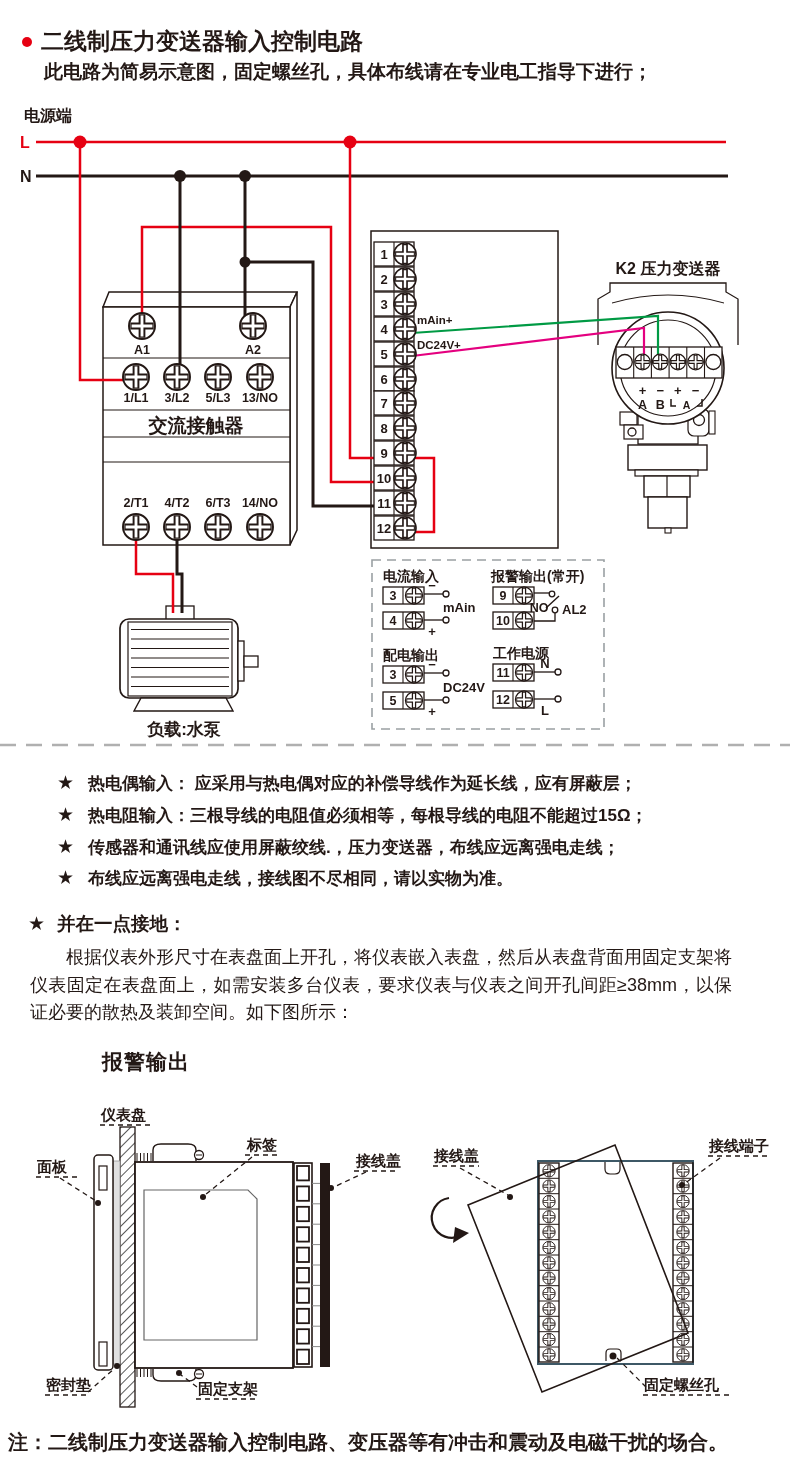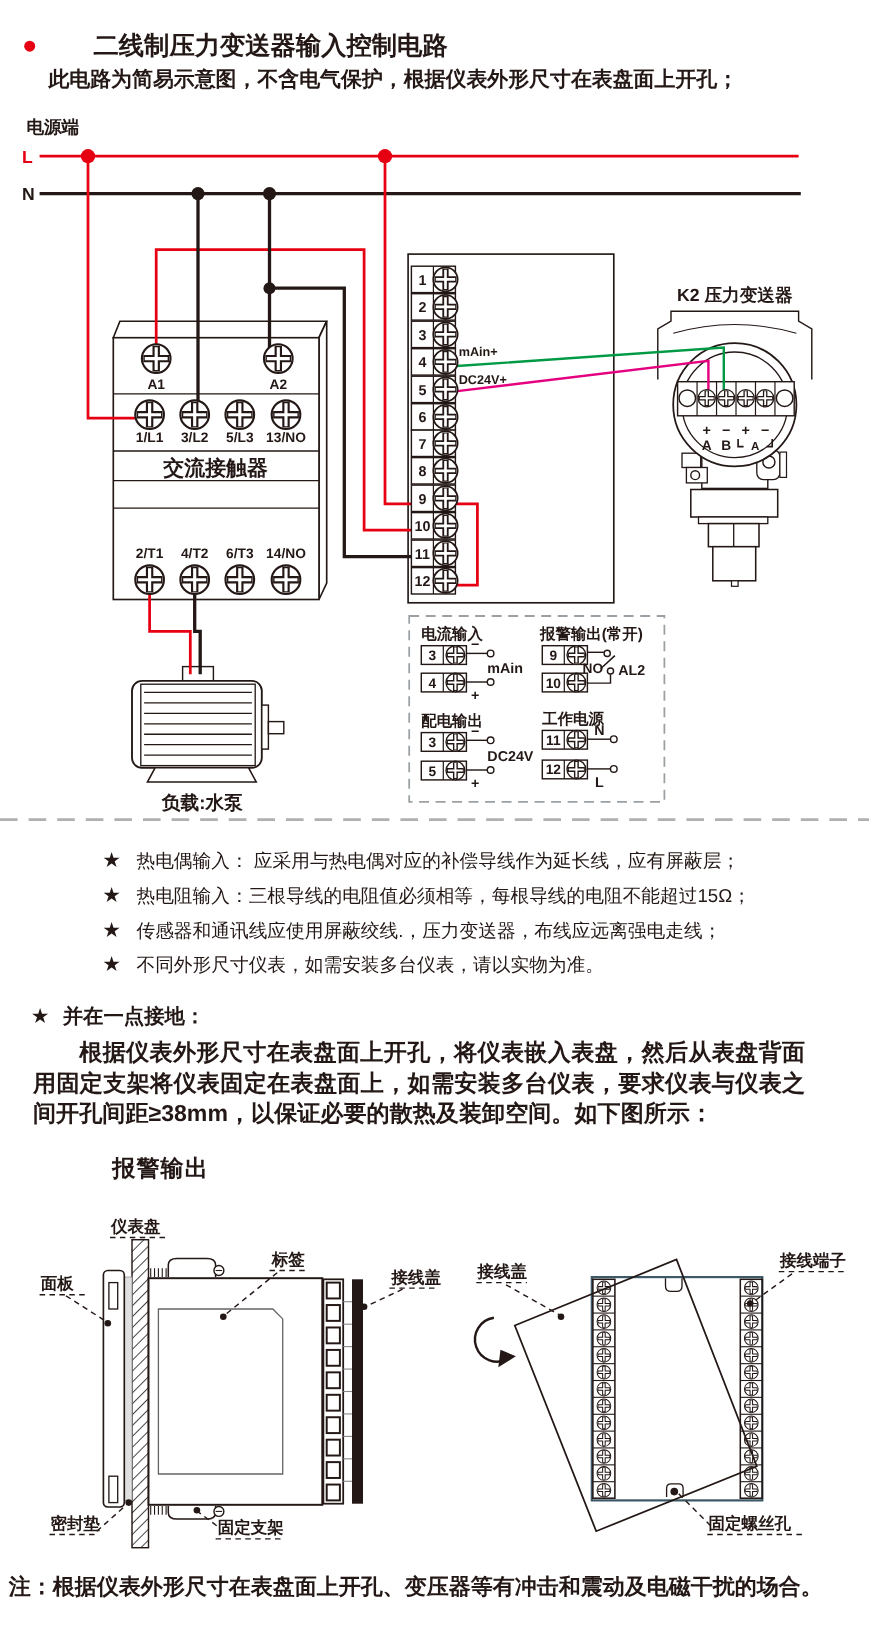--- a/index.html
+++ b/index.html
@@ -4,31 +4,31 @@
 <style>
   :root{
     --red:#e60012; --green:#009a44; --magenta:#e4007f; --ink:#231815; --slate:#3d5866;
   }
   html,body{margin:0;padding:0;}
   body{
     width:790px;height:1480px;position:relative;background:#fff;
     font-family:"Liberation Sans","DejaVu Sans",sans-serif;color:var(--ink);
     overflow:hidden;
   }
-  .abs{position:absolute;gap:44px;}
+  .abs{position:absolute;}
   
   .title-row{left:22px;top:26px;display:flex;align-items:center;white-space:nowrap;}
   .bullet{width:10px;height:10px;border-radius:50%;background:var(--red);display:inline-block;margin-right:9px;}
   .title-text{font-size:23px;font-weight:bold;}
   .subtitle{left:44px;top:59px;font-size:19px;font-weight:bold;white-space:nowrap;}
-  .note-line{left:57px;font-size:17px;font-weight:normal;white-space:nowrap;margin-left:36px;}
+  .note-line{left:57px;font-size:17px;font-weight:bold;white-space:nowrap;}
   .note-line .star{margin-right:14px;font-size:19px;}
   .install-head{left:28px;top:911px;font-size:18.5px;font-weight:bold;white-space:nowrap;}
   .install-head .star{margin-right:12px;font-size:19px;}
-  .install-para{left:30px;top:944px;width:702px;font-size:21px;font-weight:bold;line-height:27.5px;text-indent:2em;text-align:justify;}
+  .install-para{left:30px;top:944px;width:702px;font-size:18px;font-weight:normal;line-height:27.5px;text-indent:2em;text-align:justify;}
   .diagram-title{left:102px;top:1048px;font-size:21px;font-weight:bold;letter-spacing:1px;font-family:"Liberation Serif","DejaVu Serif",serif;}
   .footer-note{left:8px;top:1429px;font-size:20px;font-weight:bold;white-space:nowrap;}
   
   svg{position:absolute;left:0;top:0;}
   svg text{font-family:"Liberation Sans","DejaVu Sans",sans-serif;fill:var(--ink);font-weight:bold;}
   .f10{font-size:10.5px;}.f11{font-size:11.5px;}.f12{font-size:12.5px;}.f13{font-size:13px;}
   .f14{font-size:14px;}.f15{font-size:15px;}.f16{font-size:16px;}.f17{font-size:17px;}.f19{font-size:19px;}
   .mid{text-anchor:middle;}
   .redT{fill:var(--red);}
   .body{fill:#fff;stroke:var(--ink);}
@@ -498,33 +498,33 @@
     <text x="644" y="1390" class="f15">固定螺丝孔</text>
     <line x1="643" y1="1395" x2="733" y2="1395" class="dash"></line>
     <line x1="617" y1="1358" x2="646" y2="1387" class="dash"></line>
   </g>
 </svg>
 
 <div class="abs title-row">
   <span class="bullet"></span>
   <span class="title-text">二线制压力变送器输入控制电路</span>
 </div>
-<div class="abs subtitle">此电路为简易示意图，不含电气保护，根据仪表外形尺寸在表盘面上开孔；</div>
+<div class="abs subtitle">此电路为简易示意图，固定螺丝孔，具体布线请在专业电工指导下进行；</div>
 
 <div class="abs note-line" style="top:771px">
   <span class="star">★</span><span>热电偶输入： 应采用与热电偶对应的补偿导线作为延长线，应有屏蔽层；</span>
 </div>
 <div class="abs note-line" style="top:803px">
   <span class="star">★</span><span>热电阻输入：三根导线的电阻值必须相等，每根导线的电阻不能超过15Ω；</span>
 </div>
 <div class="abs note-line" style="top:835px">
   <span class="star">★</span><span>传感器和通讯线应使用屏蔽绞线.，压力变送器，布线应远离强电走线；</span>
 </div>
 <div class="abs note-line" style="top:866px">
-  <span class="star">★</span><span>不同外形尺寸仪表，如需安装多台仪表，请以实物为准。</span>
+  <span class="star">★</span><span>布线应远离强电走线，接线图不尽相同，请以实物为准。</span>
 </div>
 
 <div class="abs install-head">
   <span class="star">★</span><span>并在一点接地：</span>
 </div>
 <div class="abs install-para">根据仪表外形尺寸在表盘面上开孔，将仪表嵌入表盘，然后从表盘背面用固定支架将仪表固定在表盘面上，如需安装多台仪表，要求仪表与仪表之间开孔间距≥38mm，以保证必要的散热及装卸空间。如下图所示：</div>
 <div class="abs diagram-title">报警输出</div>
-<div class="abs footer-note">注：根据仪表外形尺寸在表盘面上开孔、变压器等有冲击和震动及电磁干扰的场合。</div>
+<div class="abs footer-note">注：二线制压力变送器输入控制电路、变压器等有冲击和震动及电磁干扰的场合。</div>
 
 </body></html>

